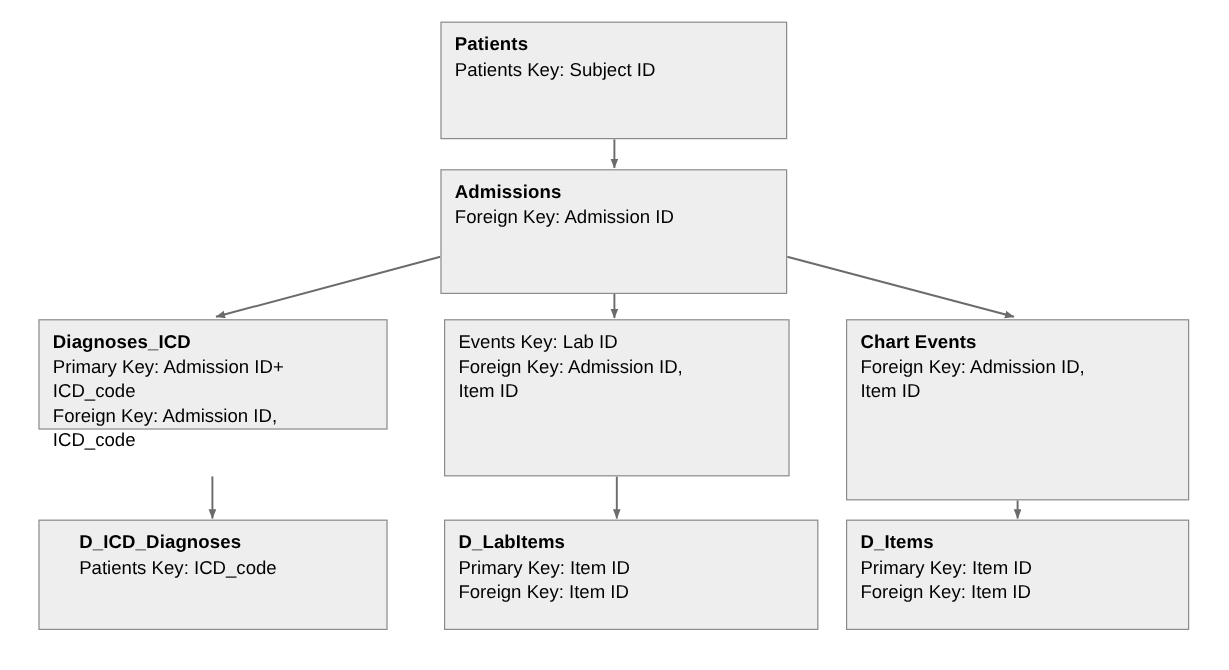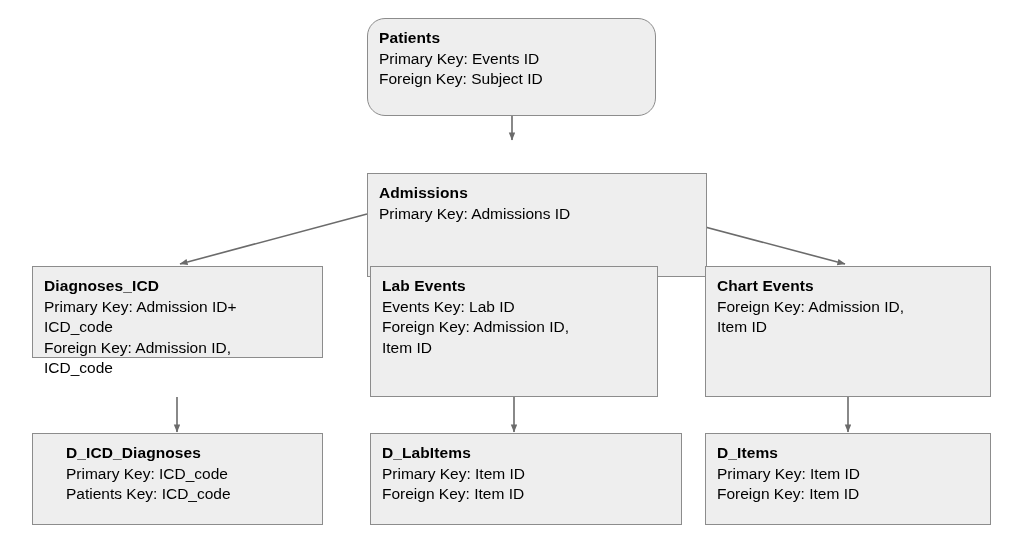--- a/index.html
+++ b/index.html
@@ -42,27 +42,27 @@
     font-size: 15.5px;
     letter-spacing: 0.1px;
     white-space: nowrap;
   }
   .entity-line {
     font-weight: normal;
     font-size: 15.5px;
     white-space: pre-wrap;
   }
   
-  #box-patients      { left: 367px; top: 18px;  width: 289px; height: 98px; border-radius: 18px; }
+  #box-patients      { left: 367px; top: 18px;  width: 289px; height: 98px; }
   
-  #box-admissions    { left: 367px; top: 141px; width: 340px; height: 104px; margin-top: 32px; }
+  #box-admissions    { left: 367px; top: 141px; width: 289px; height: 104px; }
   
   #box-diagnoses-icd { left: 32px;  top: 266px; width: 291px; height: 92px; }
   #box-lab-events    { left: 370px; top: 266px; width: 288px; height: 131px; }
-  #box-chart-events  { left: 705px; top: 266px; width: 286px; height: 131px; }
+  #box-chart-events  { left: 705px; top: 266px; width: 286px; height: 151px; }
   
   #box-d-icd-diagnoses { left: 32px;  top: 433px; width: 291px; height: 92px; padding-left: 33px; }
   #box-d-labitems      { left: 370px; top: 433px; width: 312px; height: 92px; }
   #box-d-items         { left: 705px; top: 433px; width: 286px; height: 92px; }
 </style>
 </head>
 <body>
 
 <div id="diagram-canvas">
 
@@ -83,53 +83,50 @@
 
     <line x1="177" y1="397" x2="177" y2="432" stroke="#6b6b6b" stroke-width="1.6" marker-end="url(#arrowhead)"></line>
 
     <line x1="514" y1="397" x2="514" y2="432" stroke="#6b6b6b" stroke-width="1.6" marker-end="url(#arrowhead)"></line>
 
     <line x1="848" y1="397" x2="848" y2="432" stroke="#6b6b6b" stroke-width="1.6" marker-end="url(#arrowhead)"></line>
   </svg>
 
   <div class="entity-box" id="box-patients">
     <div class="entity-title">Patients</div>
-    <div class="entity-line">Primary Key: Events ID</div>
-    <div class="entity-line">Foreign Key: Subject ID</div>
+    <div class="entity-line">Patients Key: Subject ID</div>
   </div>
 
   <div class="entity-box" id="box-admissions">
     <div class="entity-title">Admissions</div>
-    <div class="entity-line">Primary Key: Admissions ID</div>
+    <div class="entity-line">Foreign Key: Admission ID</div>
   </div>
 
   <div class="entity-box" id="box-diagnoses-icd">
     <div class="entity-title">Diagnoses_ICD</div>
     <div class="entity-line">Primary Key: Admission ID+
 ICD_code</div>
     <div class="entity-line">Foreign Key: Admission ID,
 ICD_code</div>
   </div>
 
   <div class="entity-box" id="box-lab-events">
-    <div class="entity-title">Lab Events</div>
     <div class="entity-line">Events Key: Lab ID</div>
     <div class="entity-line">Foreign Key: Admission ID,
 Item ID</div>
   </div>
 
   <div class="entity-box" id="box-chart-events">
     <div class="entity-title">Chart Events</div>
     <div class="entity-line">Foreign Key: Admission ID,
 Item ID</div>
   </div>
 
   <div class="entity-box" id="box-d-icd-diagnoses">
     <div class="entity-title">D_ICD_Diagnoses</div>
-    <div class="entity-line">Primary Key: ICD_code</div>
     <div class="entity-line">Patients Key: ICD_code</div>
   </div>
 
   <div class="entity-box" id="box-d-labitems">
     <div class="entity-title">D_LabItems</div>
     <div class="entity-line">Primary Key: Item ID</div>
     <div class="entity-line">Foreign Key: Item ID</div>
   </div>
 
   <div class="entity-box" id="box-d-items">

